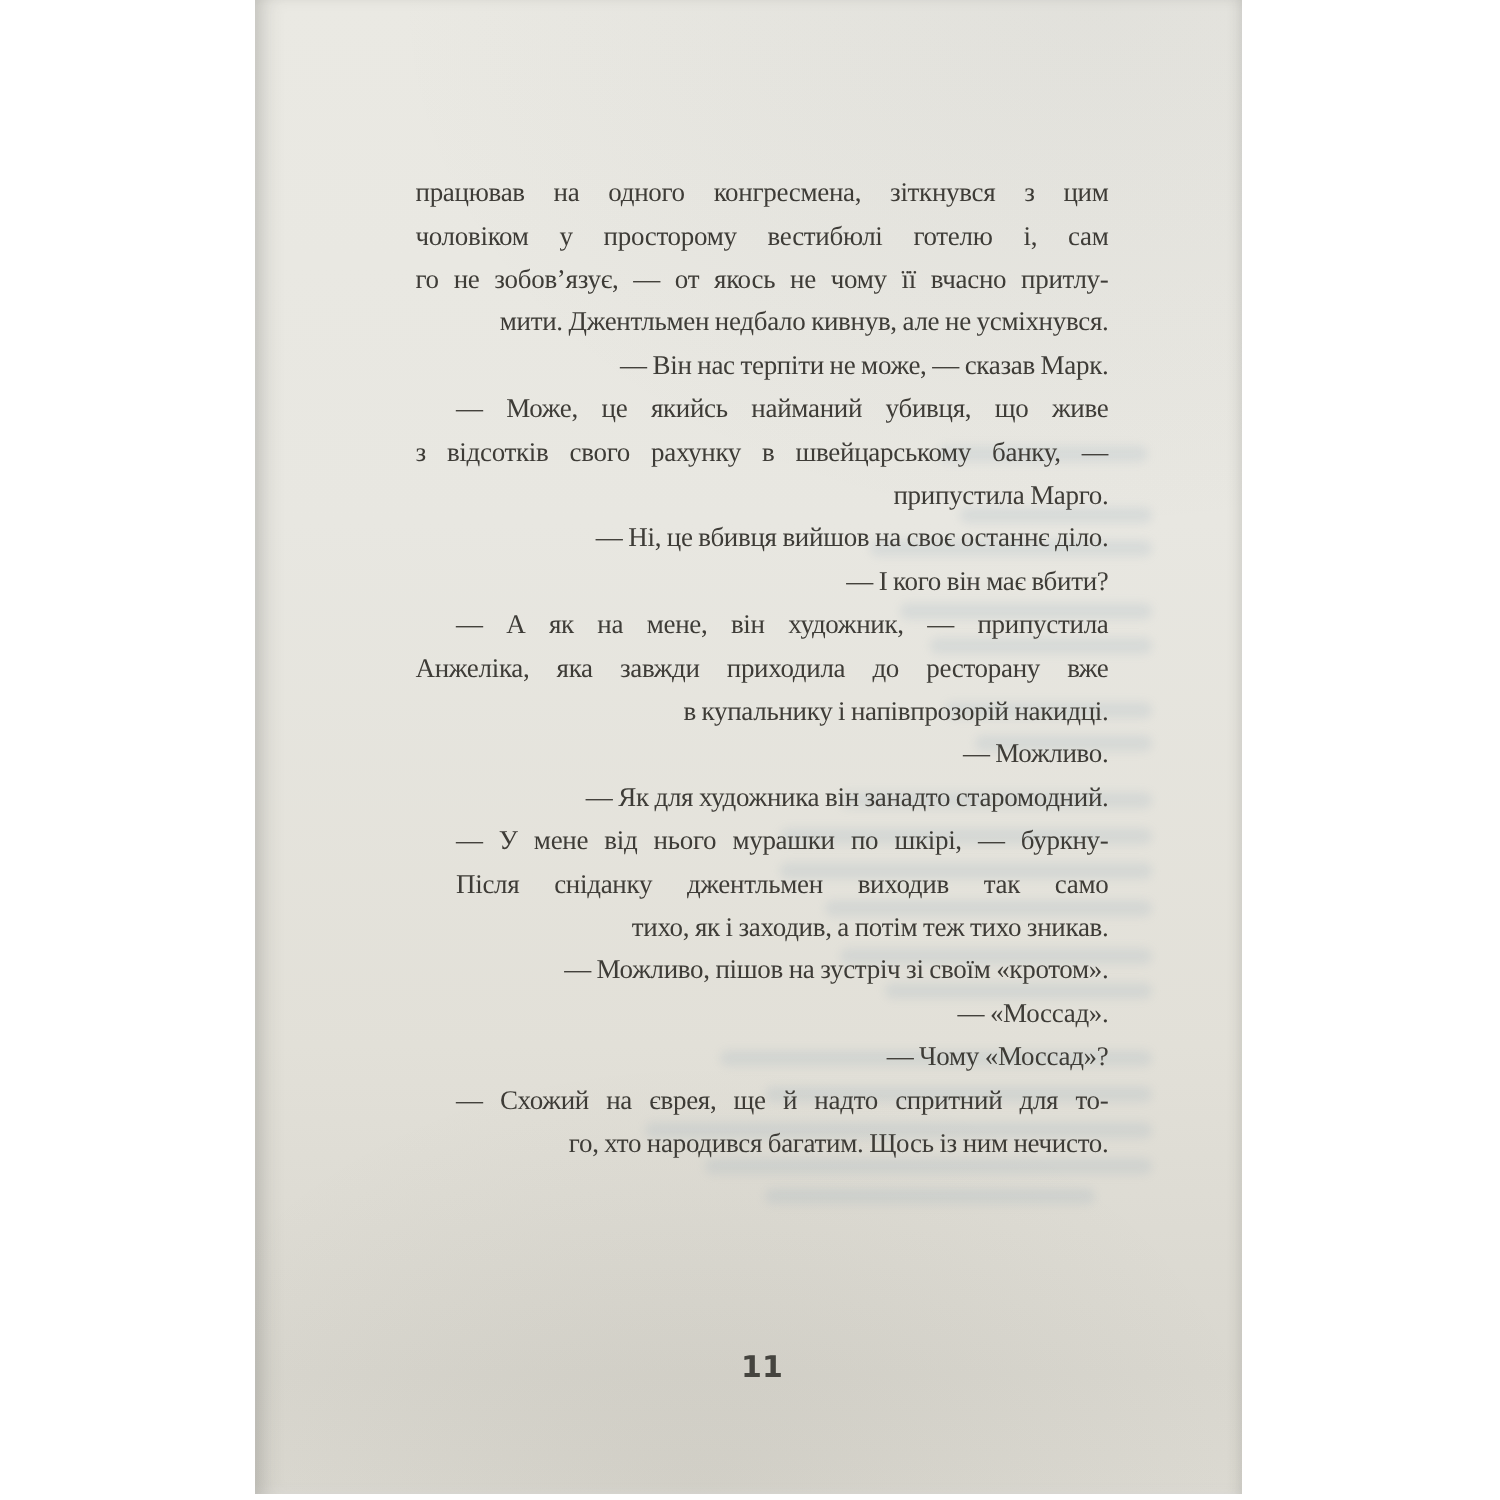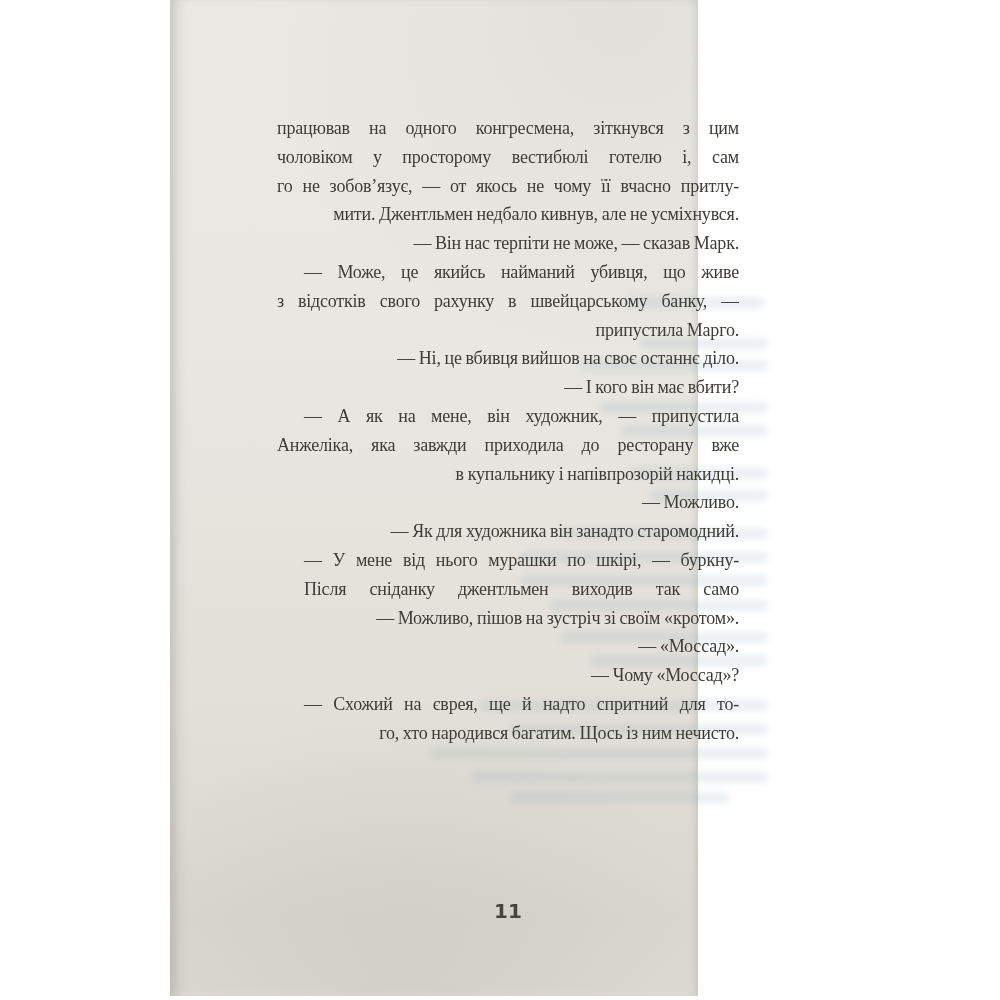--- a/index.html
+++ b/index.html
@@ -10,21 +10,21 @@
     font-family: "Liberation Serif", serif;
   }
   .photo-bg {
     position: relative;
     width: 1000px; height: 1000px;
     background: #ffffff;
   }
   .book-page {
     position: absolute;
     left: 170px; top: 0;
-    width: 528px; height: 996px;
+    width: 658px; height: 996px;
     background:
       radial-gradient(120% 60% at 85% 0%, rgba(90,95,100,0.06), rgba(0,0,0,0) 60%),
       radial-gradient(90% 45% at 45% 100%, rgba(70,65,50,0.07), rgba(0,0,0,0) 65%),
       linear-gradient(180deg, #eae9e3 0%, #e8e7e1 35%, #e2e0d8 70%, #d9d7cf 92%, #dcdad2 100%);
     box-shadow:
       inset 12px 0 16px -10px rgba(60,60,55,0.30),
       inset -7px 0 10px -7px rgba(60,60,55,0.22),
       inset 0 -4px 8px -4px rgba(255,255,255,0.5);
   }
   .ghost-layer { position: absolute; inset: 0; pointer-events: none; }
@@ -103,20 +103,21 @@
         <div class="line">припустила Марго.</div>
         <div class="line indent">— Ні, це вбивця вийшов на своє останнє діло.</div>
         <div class="line indent">— І кого він має вбити?</div>
         <div class="line indent justify">— А як на мене, він художник, — припустила</div>
         <div class="line justify">Анжеліка, яка завжди приходила до ресторану вже</div>
         <div class="line">в купальнику і напівпрозорій накидці.</div>
         <div class="line indent">— Можливо.</div>
         <div class="line indent">— Як для художника він занадто старомодний.</div>
         <div class="line indent justify">— У мене від нього мурашки по шкірі, — буркну-</div>
         <div class="line indent justify">Після сніданку джентльмен виходив так само</div>
+        <div class="line">тихо, як і заходив, а потім теж тихо зникав.</div>
         <div class="line indent">— Можливо, пішов на зустріч зі своїм «кротом».</div>
         <div class="line indent">— «Моссад».</div>
         <div class="line indent">— Чому «Моссад»?</div>
         <div class="line indent justify">— Схожий на єврея, ще й надто спритний для то-</div>
         <div class="line">го, хто народився багатим. Щось із ним нечисто.</div>
       </div>
     <div class="page-number">11</div>
   </div>
 </div>
 

